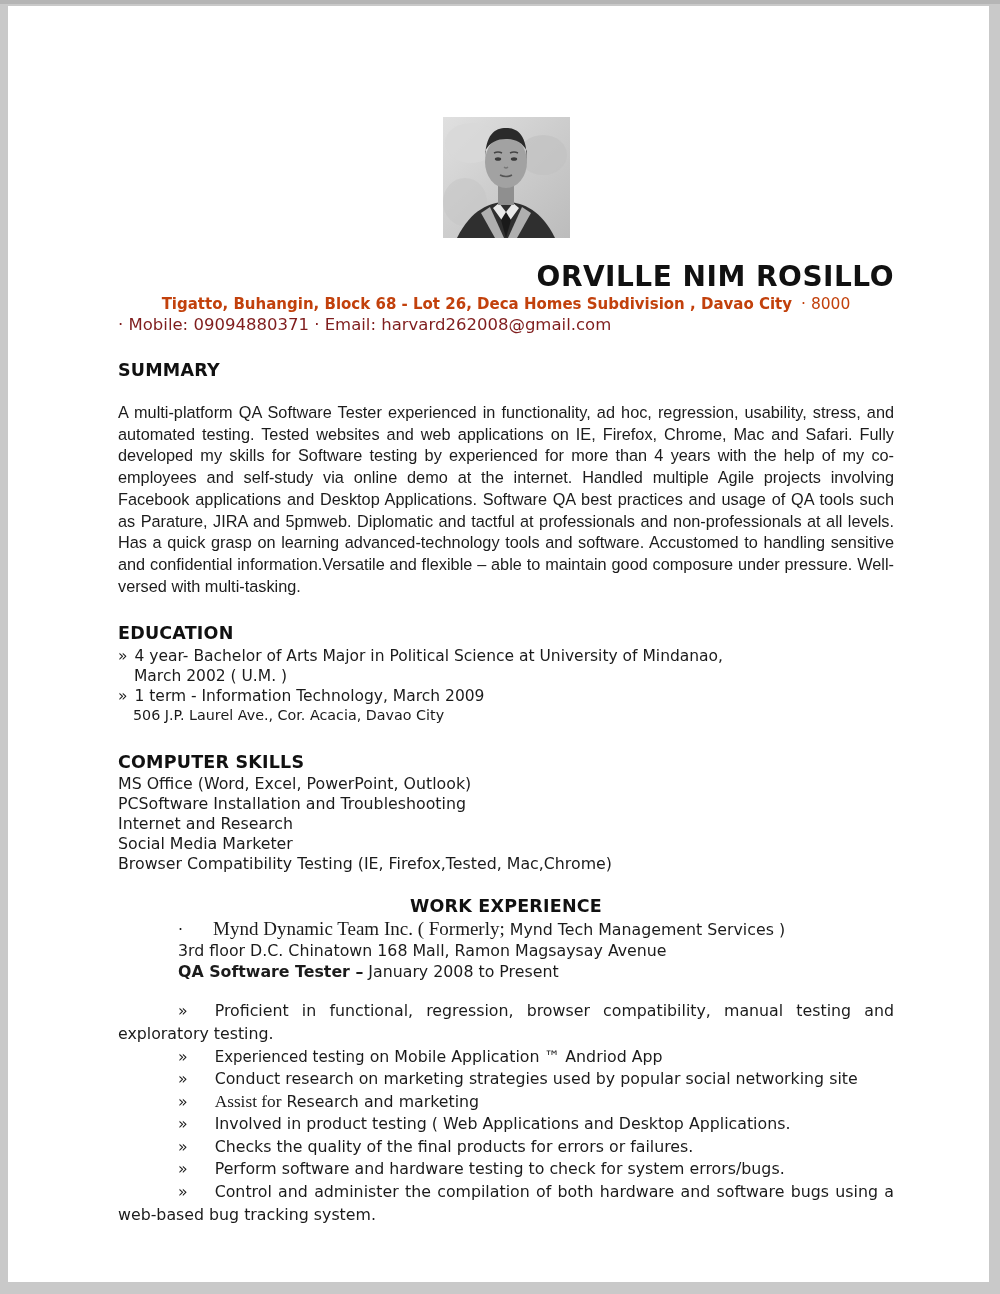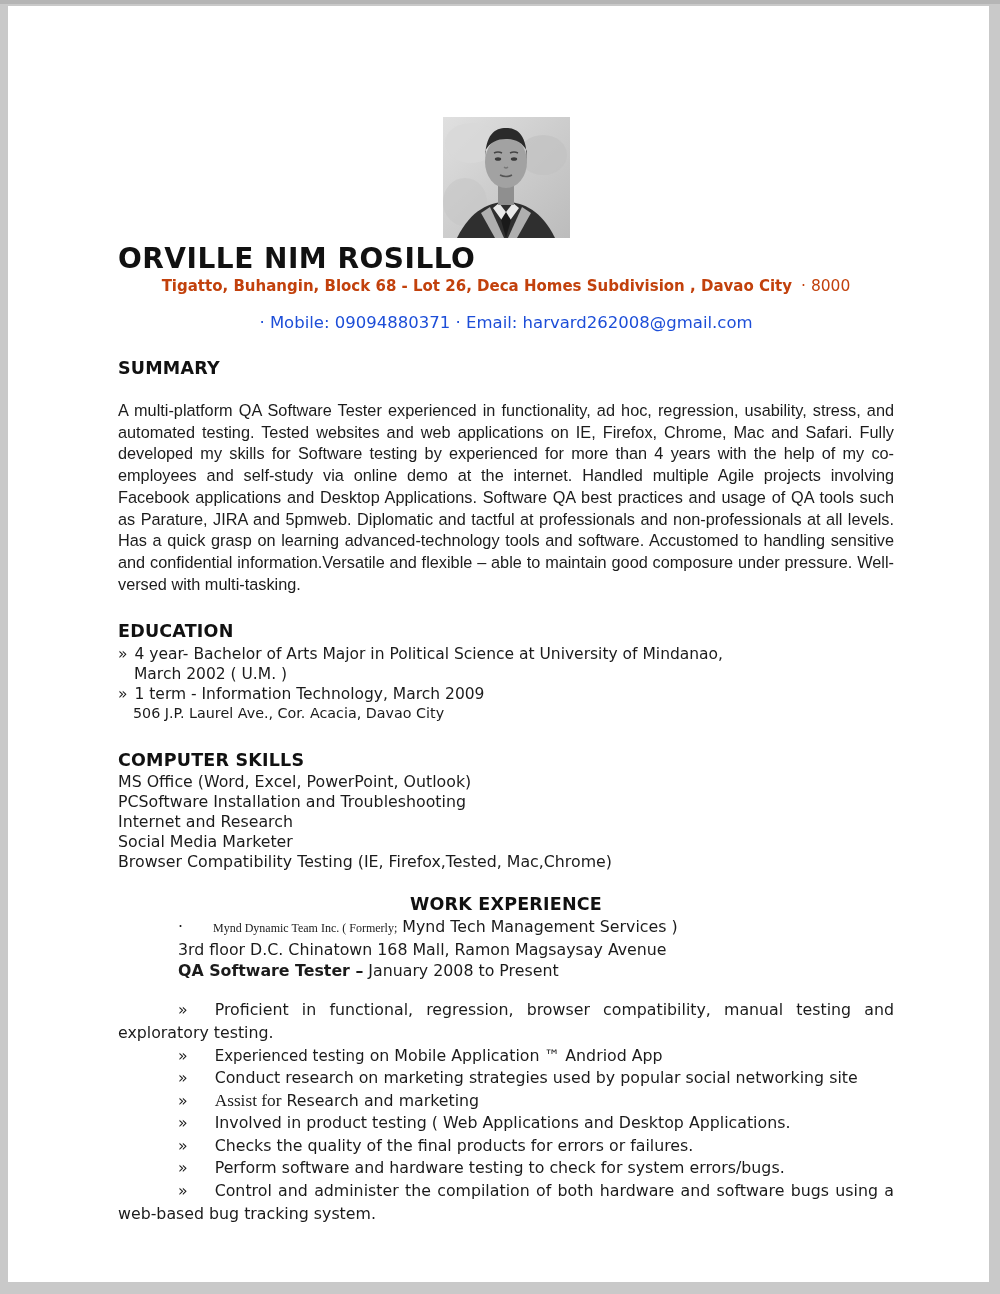--- a/index.html
+++ b/index.html
@@ -14,24 +14,24 @@
   .top-strip { position: absolute; top: 0; left: 0; width: 100%; height: 4px; background: #b5b5b5; }
   .page {
     position: absolute; top: 6px; left: 8px; right: 11px; bottom: 12px;
     background: #ffffff; overflow: hidden;
   }
   .content { padding: 111px 95px 0 110px; }
 
   .photo-wrap { width: 127px; height: 121px; margin: 0 auto; }
   .photo-wrap svg { display: block; width: 100%; height: 100%; }
 
-  .name { text-align: left; font-size: 28px; font-weight: bold; line-height: 36px; margin-top: 3px; letter-spacing: 0.5px; color: #111; }
+  .name { text-align: right; font-size: 28px; font-weight: bold; line-height: 36px; margin-top: 21px; letter-spacing: 0.5px; color: #111; }
   .addr { text-align: center; font-size: 15px; font-weight: bold; line-height: 19px; color: #c2410c; }
   .addr .zip { font-weight: normal; margin-left: 9px; font-size: 15.5px; }
-  .contact { text-align: center; font-size: 16.5px; line-height: 20px; margin-top: 17px; color: #1d4ed8; }
+  .contact { font-size: 16.5px; line-height: 20px; margin-top: 1px; color: #7f1d1d; }
 
   .h { font-size: 17.5px; font-weight: bold; letter-spacing: 0.2px; line-height: 21px; color: #111; }
   .h-summary { margin-top: 25px; }
   .summary-body {
     margin-top: 21px;
     font-family: "Liberation Sans", sans-serif;
     font-size: 16.3px; line-height: 21.7px;
     text-align: justify; color: #1c1c1c;
   }
 
@@ -42,21 +42,21 @@
   .edu-indent { padding-left: 16px; }
   .edu-small { padding-left: 15px; font-size: 14.3px; line-height: 19px; }
 
   .h-skills { margin-top: 27px; }
   .skills-block { margin-top: 1px; }
   .skills-line { font-size: 15.8px; line-height: 20px; }
 
   .h-work { margin-top: 22px; text-align: center; }
   .company-block { padding-left: 60px; font-size: 15.8px; line-height: 21px; margin-top: 1px; }
   .company-block .dot { margin-right: 30px; }
-  .serif { font-family: "Liberation Serif", serif; font-size: 12px; }
+  .serif { font-family: "Liberation Serif", serif; font-size: 19px; }
   .bold { font-weight: bold; }
 
   .bullets { margin-top: 18px; }
   .bullet {
     margin: 0; text-indent: 60px; text-align: justify;
     font-size: 15.8px; line-height: 22.6px;
   }
   .bullet .chev { margin-right: 27px; }
   .pre-narrow { font-size: 15px; }
   .pre-serif { font-family: "Liberation Serif", serif; font-size: 17.3px; }

